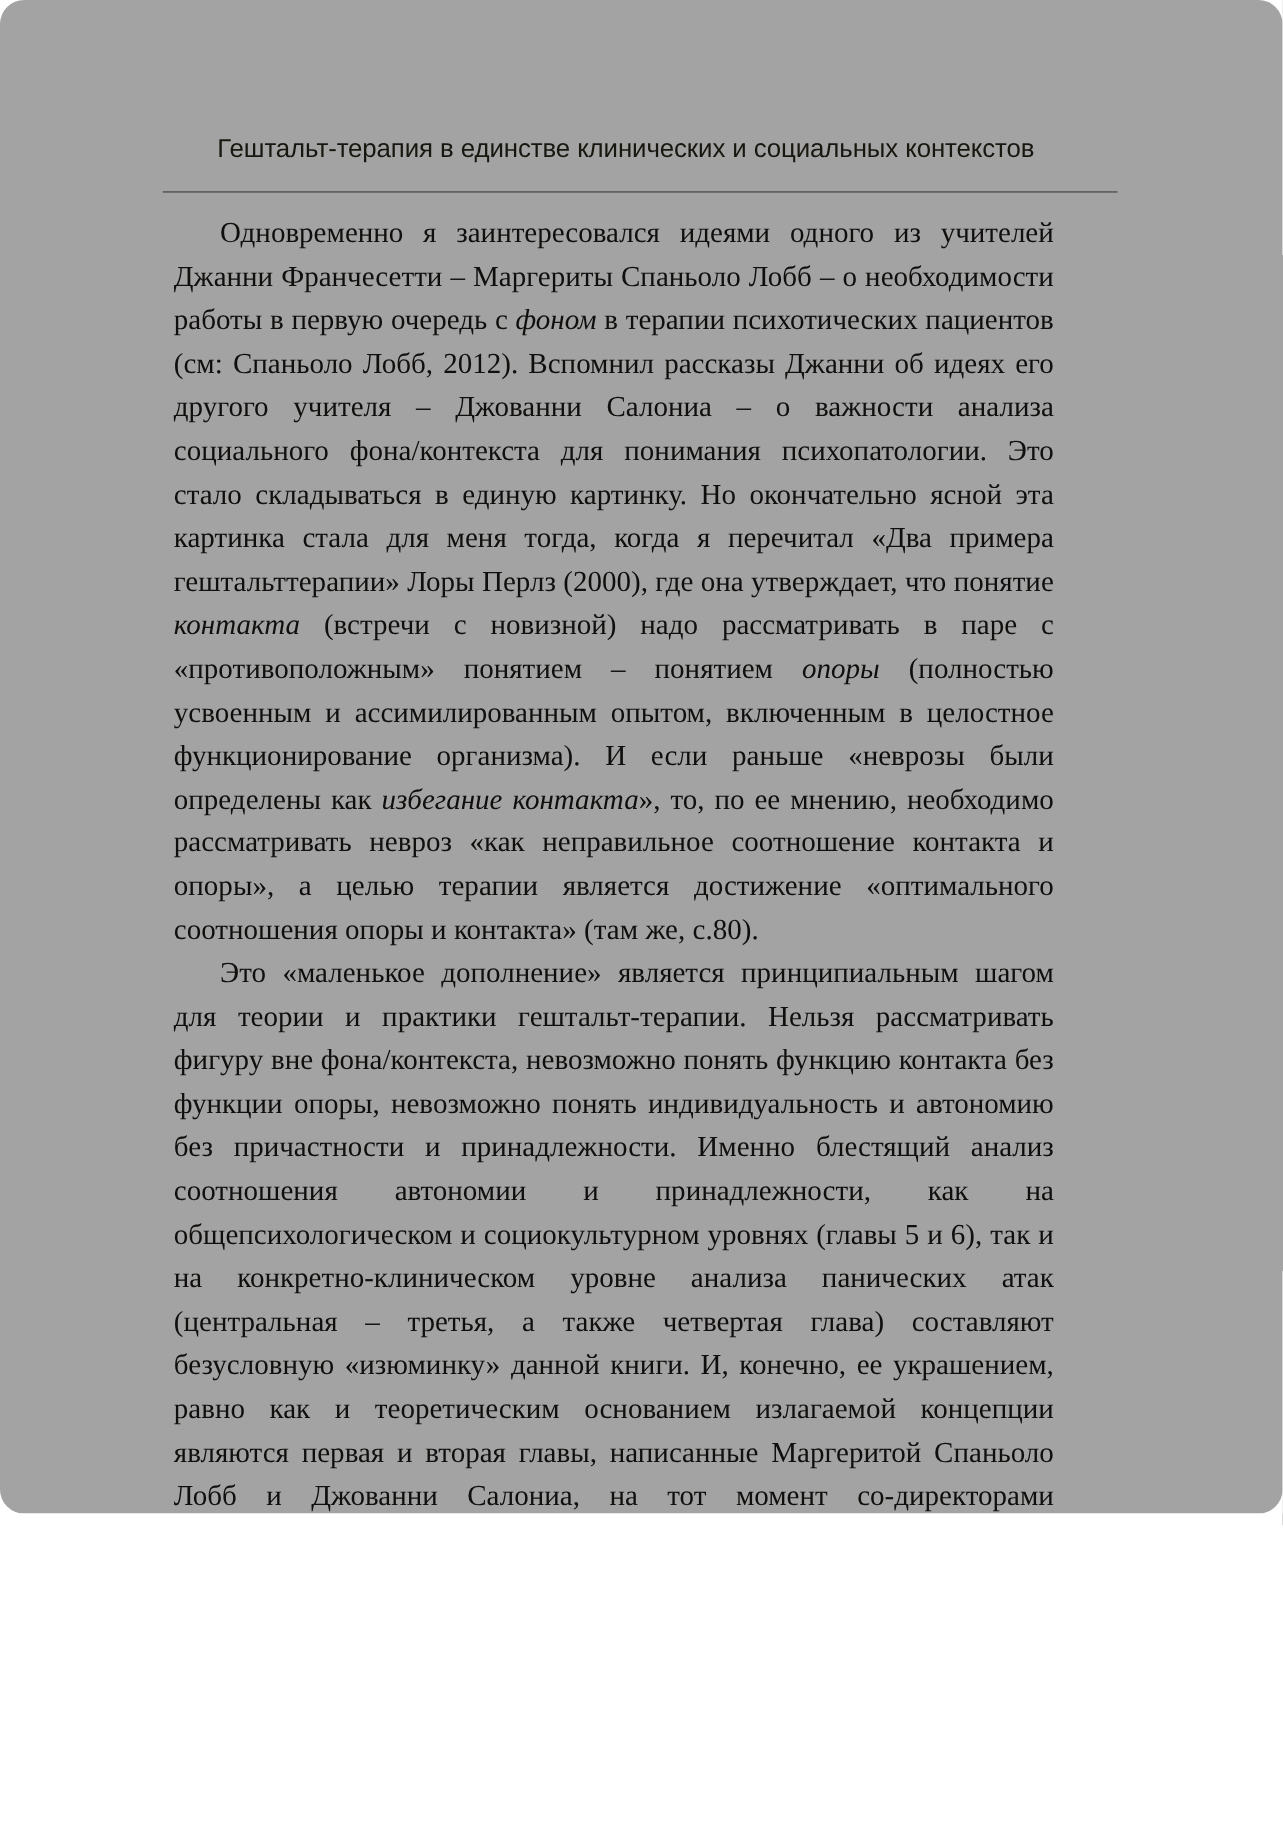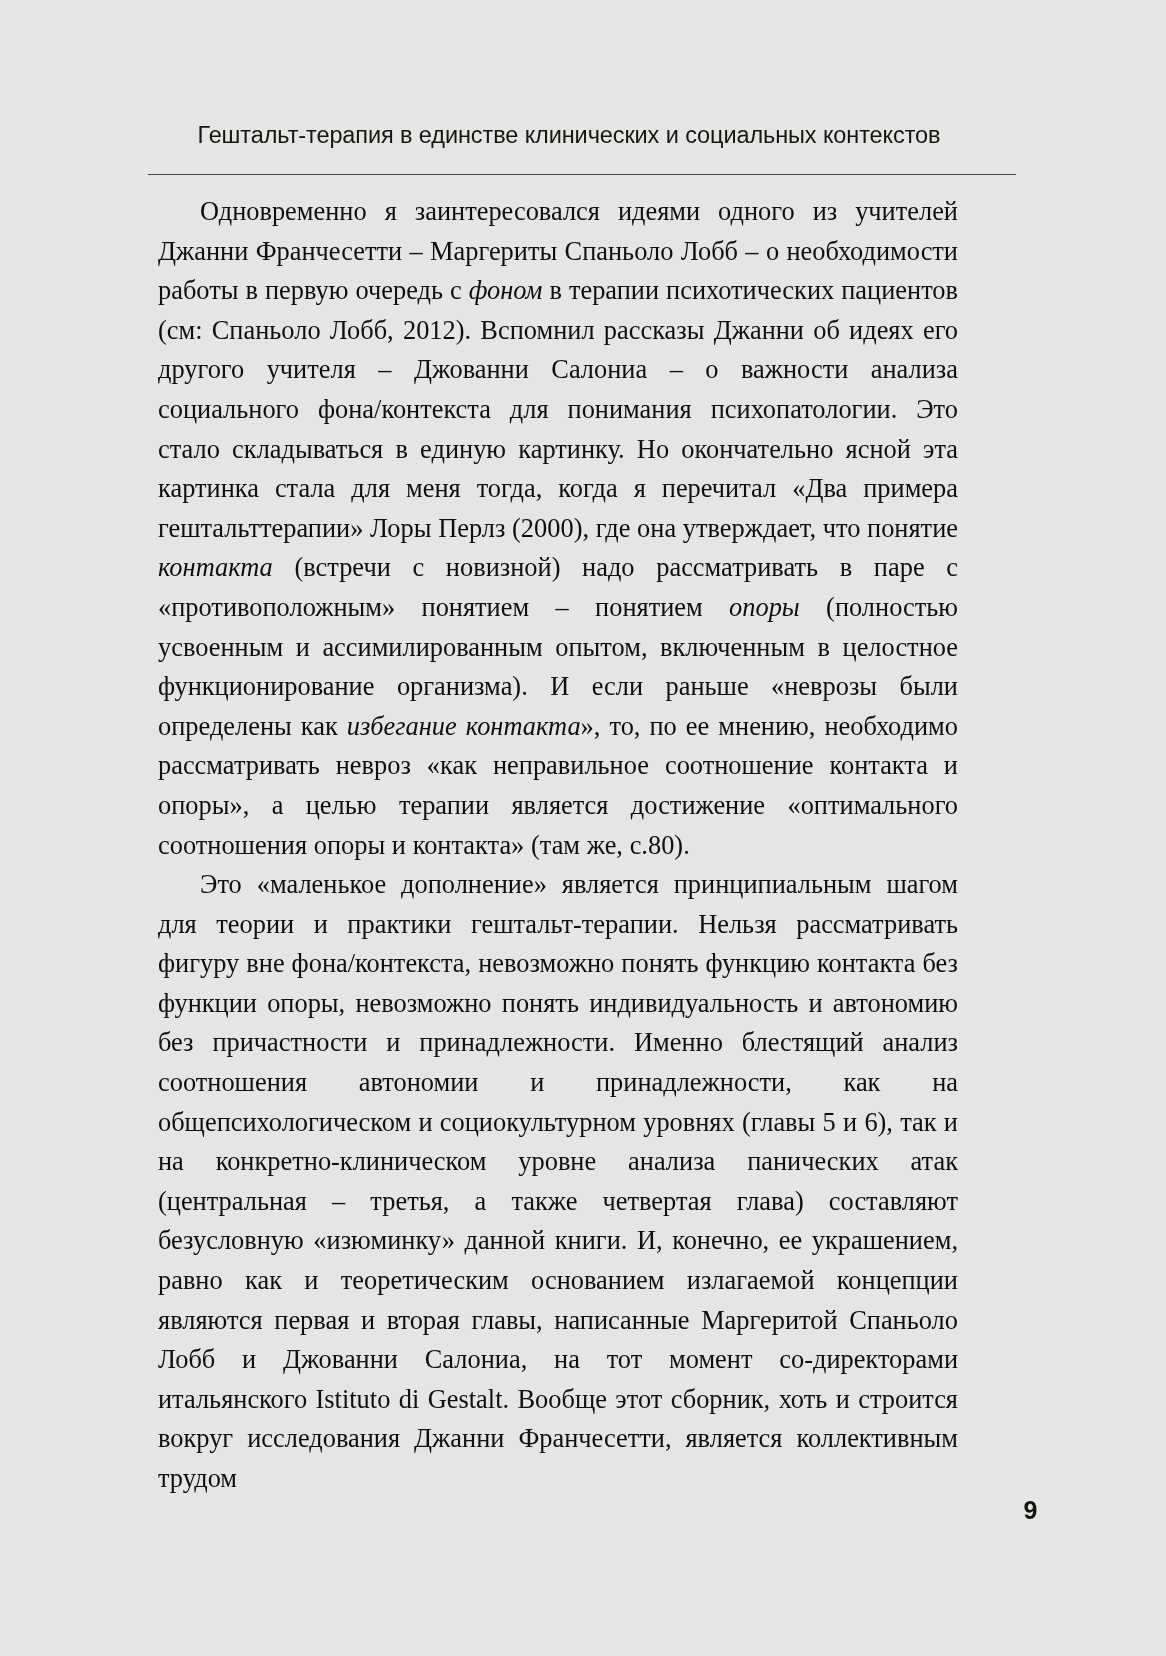--- a/index.html
+++ b/index.html
@@ -4,26 +4,27 @@
 <title>Книжная страница 13</title>
 <style>
   html, body {
     margin: 0;
     padding: 0;
     background: #ffffff;
   }
   .page {
     position: relative;
     width: 1166px;
-    height: 1656px;
-    background: #e5e5e5;
+    height: 1376px;
+    background: #a3a3a3;
     box-sizing: border-box;
     overflow: hidden;
     font-family: "Liberation Serif", "DejaVu Serif", serif;
     color: #100f0d;
+    border-radius: 22px;
   }
 
   
   .running-head {
     position: absolute;
     left: 178px;
     top: 122px;
     width: 782px;
     text-align: center;
   }

